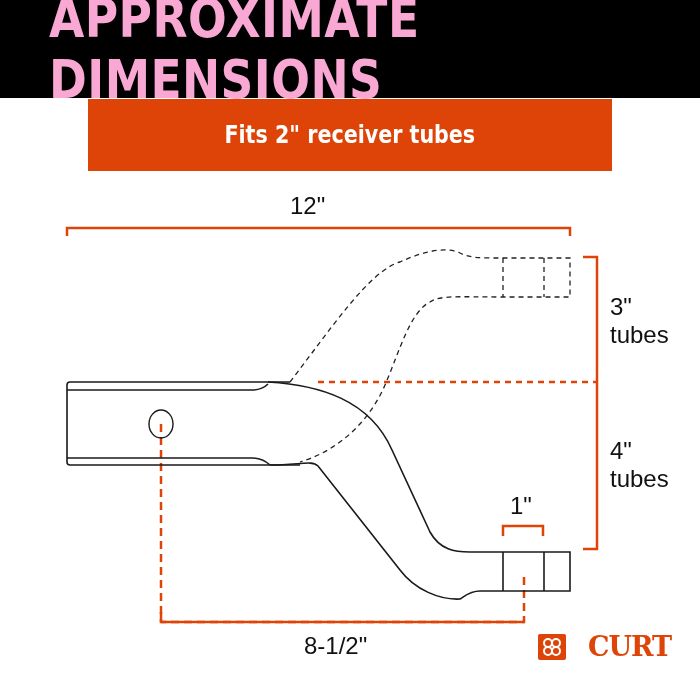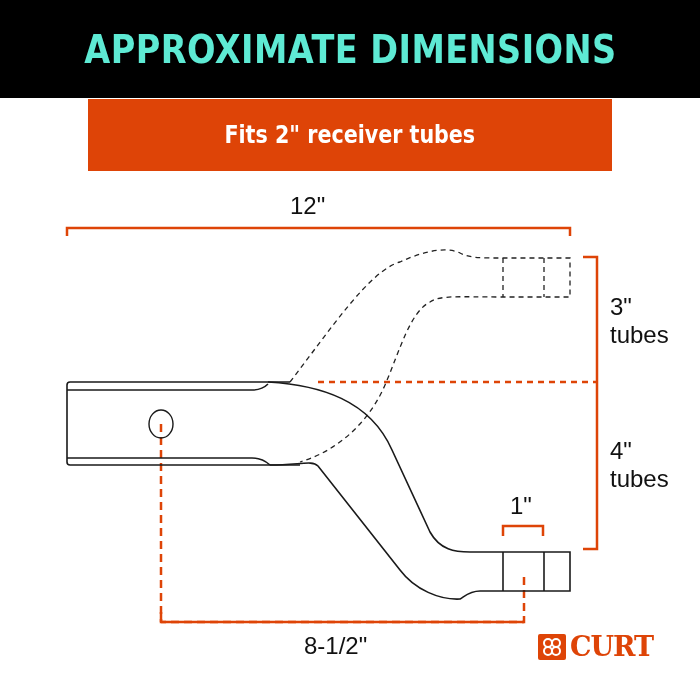--- a/index.html
+++ b/index.html
@@ -1,40 +1,40 @@
 <!DOCTYPE html>
 <html><head>
 <meta charset="utf-8">
 <style>
   html, body { margin: 0; padding: 0; background: #ffffff; }
   body { width: 700px; height: 700px; position: relative; overflow: hidden; font-family: "Liberation Sans", "DejaVu Sans", sans-serif; }
   .header {
     position: absolute; left: 0; top: 0; width: 700px; height: 98px;
-    background: #000000; color: #5eead4;
+    background: #000000; color: #f9a8d4;
     display: flex; align-items: center; justify-content: center;
-    font-family: "DejaVu Sans", sans-serif; font-weight: bold; font-size: 39px;
+    font-family: "DejaVu Sans", sans-serif; font-weight: bold; font-size: 53px;
     letter-spacing: 0.5px;
     transform-origin: center;
   }
   .header span { display: inline-block; transform: scaleX(0.86); }
   .subbanner {
     position: absolute; left: 88px; top: 99px; width: 524px; height: 72px;
     background: #de4407; color: #ffffff;
     display: flex; align-items: center; justify-content: center;
     font-family: "DejaVu Sans", sans-serif; font-weight: bold; font-size: 24px;
   }
   .subbanner span { display: inline-block; transform: scaleX(0.86); }
   .label {
     position: absolute; color: #111111;
     font-family: "Liberation Sans", sans-serif; font-size: 24px; line-height: 1.15;
   }
   .label span { display: inline-block; }
   svg.diagram { position: absolute; left: 0; top: 0; }
   .logo {
-    position: absolute; left: 538px; top: 631px; display: flex; align-items: center; gap: 4px;
+    position: absolute; left: 538px; top: 631px; display: flex; align-items: center; gap: 22px;
   }
   .logo-text {
     color: #de4407; font-family: "DejaVu Serif", serif; font-weight: bold; font-size: 27px; letter-spacing: -1px;
   }
 </style>
 </head>
 <body>
 
 <div class="header">
   <span>APPROXIMATE DIMENSIONS</span>

